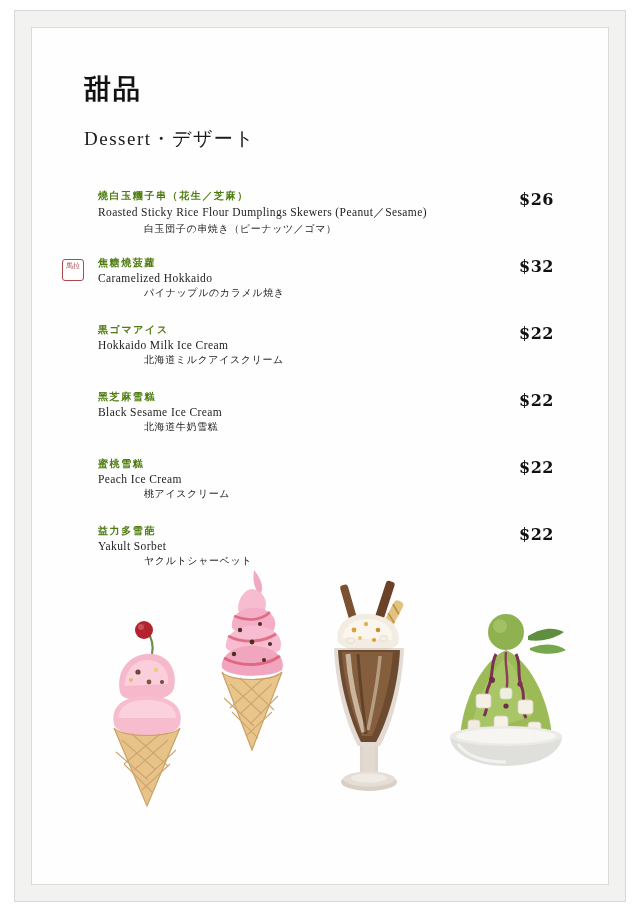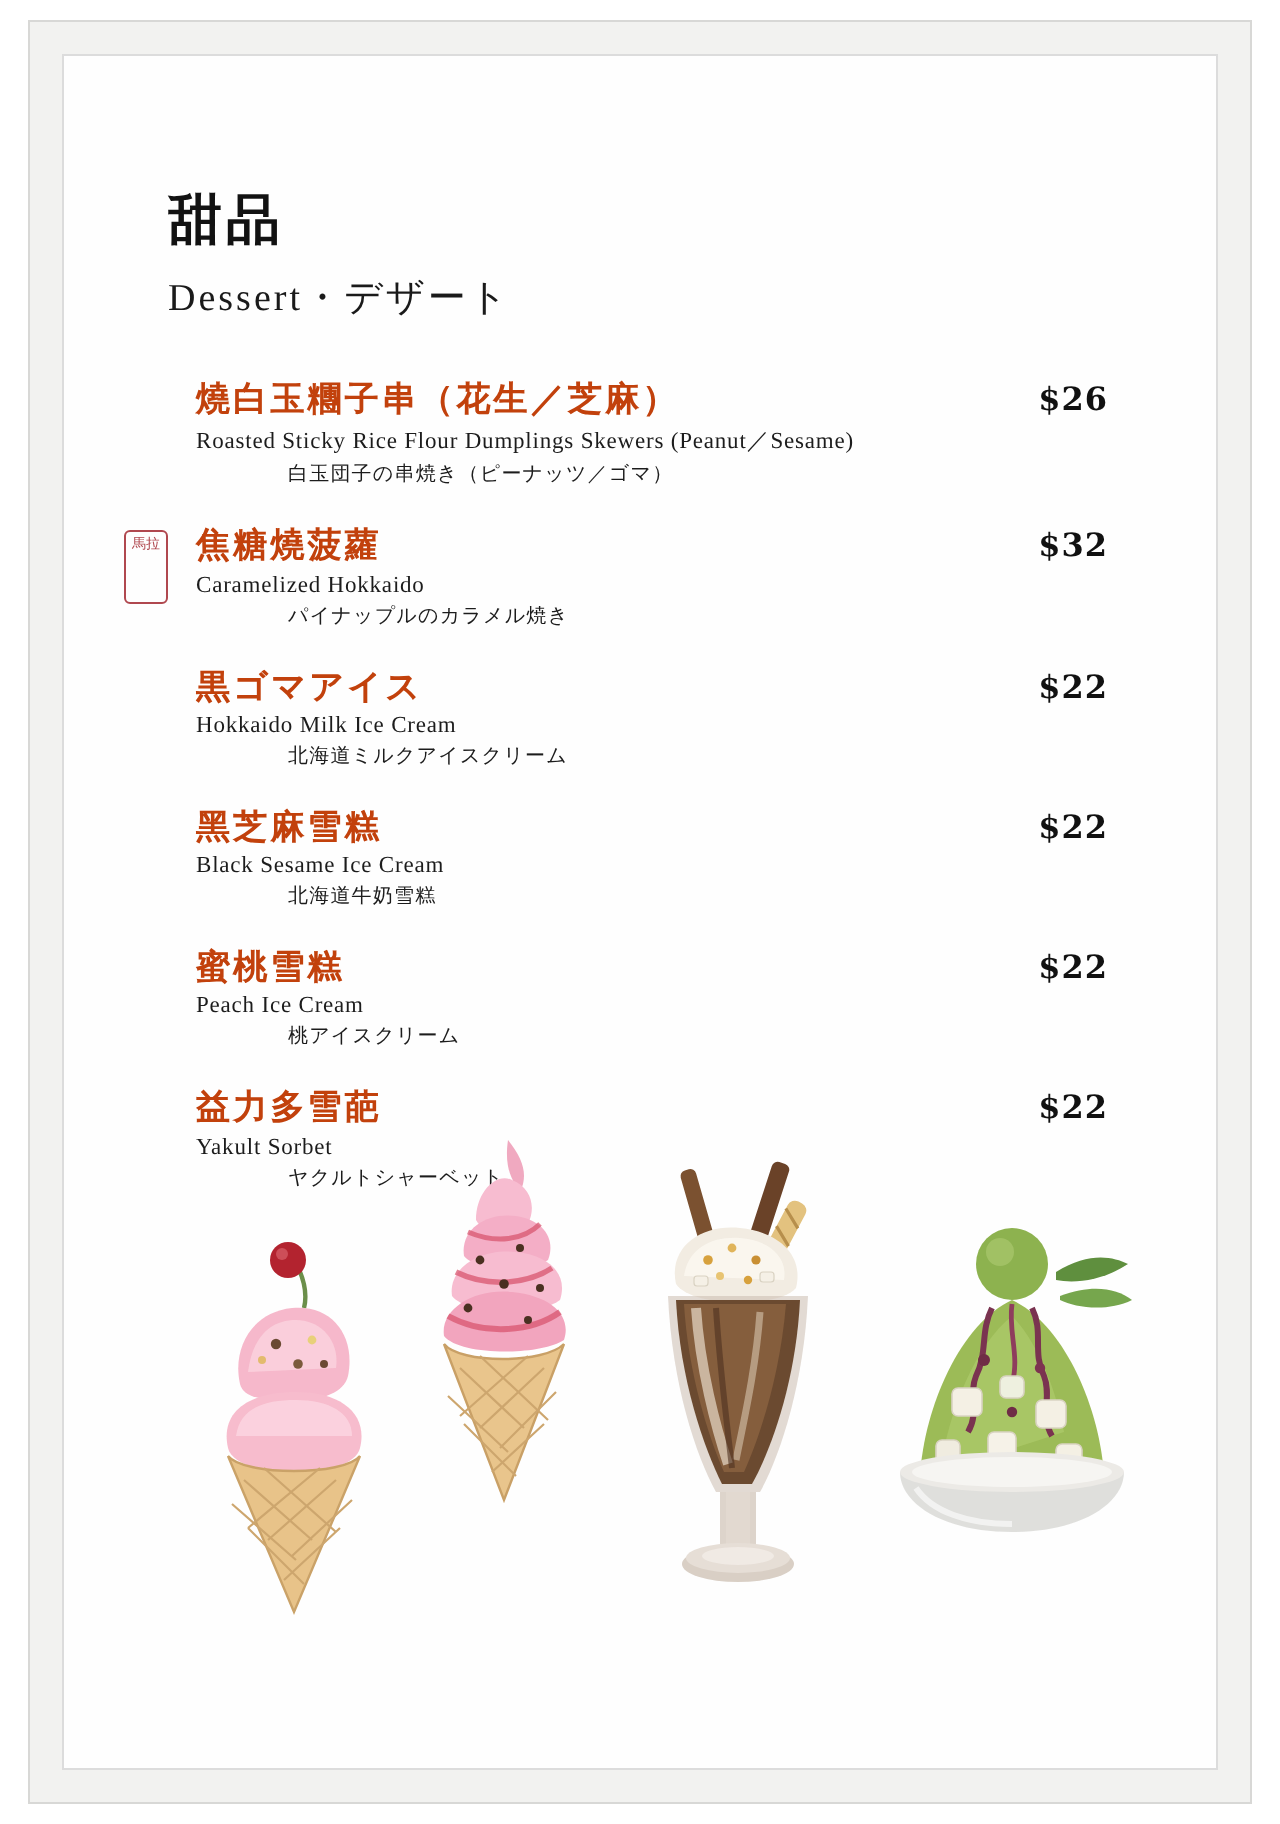--- a/index.html
+++ b/index.html
@@ -39,59 +39,59 @@
     position: absolute;
     left: 0; top: 0; right: 0; bottom: 0;
     background: #fefefe;
     overflow: hidden;
   }
 
   
   .heading {
     position: absolute;
     left: 52px;
-    top: 68px;
+    top: 46px;
   }
   .heading-cn {
     font-family: "DejaVu Serif", serif;
     font-size: 27px;
     font-weight: bold;
     letter-spacing: 2px;
     color: #121212;
     line-height: 1.1;
   }
   .heading-sub {
     font-family: "Liberation Serif", serif;
     font-size: 19px;
     letter-spacing: 1.5px;
     color: #1a1a1a;
-    margin-top: 10px;
+    margin-top: 22px;
   }
 
   
   .items {
     position: absolute;
     left: 52px;
     top: 162px;
     width: 470px;
   }
   .item {
     position: relative;
     margin-bottom: 19px;
     min-height: 48px;
   }
   .item-texts {
     padding-left: 14px;
   }
   .item-cn {
     font-family: "DejaVu Serif", serif;
-    font-size: 17px;
+    font-size: 10px;
     font-weight: bold;
     letter-spacing: 1.6px;
-    color: #c2410c;
+    color: #4d7c0f;
     line-height: 1.25;
   }
   .item-en {
     font-family: "Liberation Serif", serif;
     font-size: 11.5px;
     letter-spacing: 0.4px;
     color: #1c1c1c;
     margin-top: 2px;
   }
   .item-jp {
@@ -112,21 +112,21 @@
     color: #111111;
     letter-spacing: 0.5px;
   }
 
   
   .stamp {
     position: absolute;
     left: -22px;
     top: 2px;
     width: 22px;
-    height: 37px;
+    height: 22px;
     border: 1px solid #b0484f;
     border-radius: 3px;
     color: #b0484f;
     font-family: "DejaVu Serif", serif;
     font-size: 7px;
     line-height: 9px;
     text-align: center;
     padding-top: 2px;
     box-sizing: border-box;
     letter-spacing: 0;

